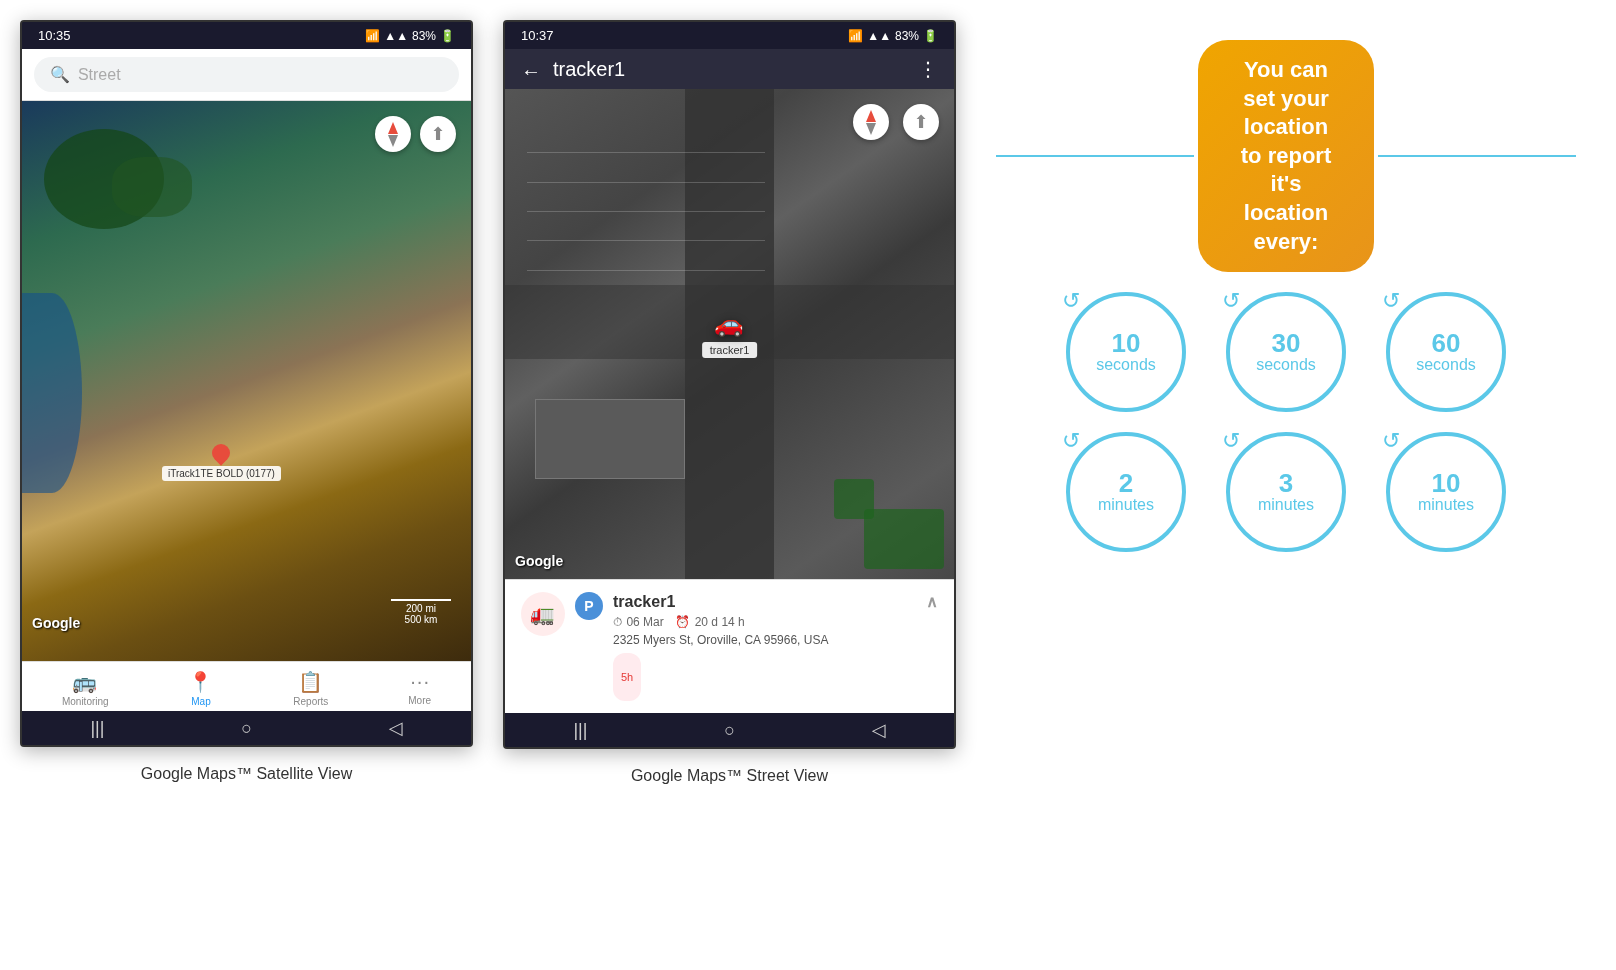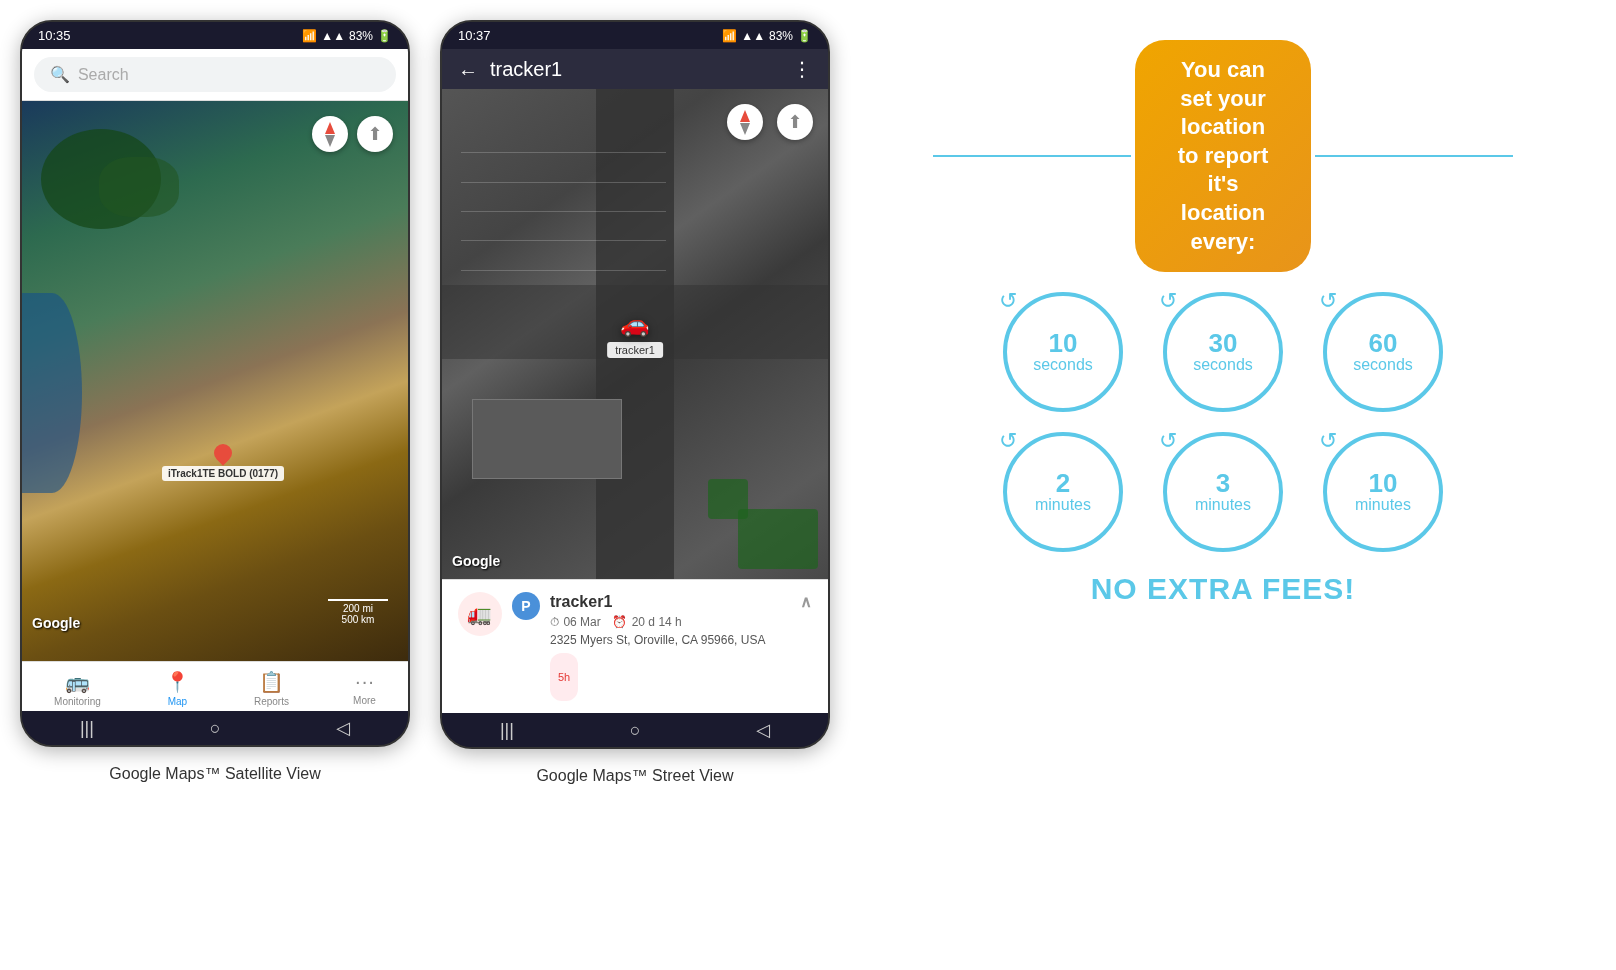--- a/index.html
+++ b/index.html
@@ -10,22 +10,22 @@
       font-family: 'Arial', sans-serif;
       display: flex;
       flex-direction: row;
       align-items: flex-start;
       padding: 20px;
       gap: 20px;
     }
 
     
     .phone-mockup {
-      width: 390px;
-      border-radius: 32px;
+      width: 453px;
+      border-radius: 4px;
       overflow: hidden;
       box-shadow: 0 4px 20px rgba(0,0,0,0.3);
       background: #1a1a2e;
       border: 2px solid #333;
       flex-shrink: 0;
     }
 
     .phone-status-bar {
       background: #1a1a2e;
       color: white;
@@ -142,21 +142,20 @@
     }
 
     .tracker-label {
       background: rgba(255,255,255,0.9);
       padding: 2px 6px;
       border-radius: 3px;
       font-size: 10px;
       color: #333;
       margin-top: 4px;
       white-space: nowrap;
-      font-weight: bold;
     }
 
     
     .phone-bottom-nav {
       background: #fff;
       border-top: 1px solid #ddd;
       display: flex;
       justify-content: space-around;
       padding: 8px 0 4px;
     }
@@ -555,21 +554,21 @@
           <span>📶</span>
           <span>▲▲</span>
           <span>83%</span>
           <span>🔋</span>
         </div>
       </div>
 
       <div class="phone1-search-bar">
         <div class="search-input-mock">
           <span>🔍</span>
-          <span style="color:#aaa; font-size:16px;">Search</span>
+          <span style="color:#aaa; font-size:16px;">Street</span>
         </div>
       </div>
 
       <div class="map-container">
         <div class="satellite-map">
 
           <div class="veg-patch2"></div>
           <div class="veg-patch1"></div>
           <div class="water-area"></div>
 
@@ -764,14 +763,13 @@
       <span class="time-circle-unit">minutes</span>
     </div>
     <div class="time-circle">
       <span class="circle-arrow">↺</span>
       <span class="time-circle-text">10</span>
       <span class="time-circle-unit">minutes</span>
     </div>
   </div>
 
 
-  <div class="no-fees-text">NO EXTRA FEES!</div>
 </div>
 
 </body></html>

